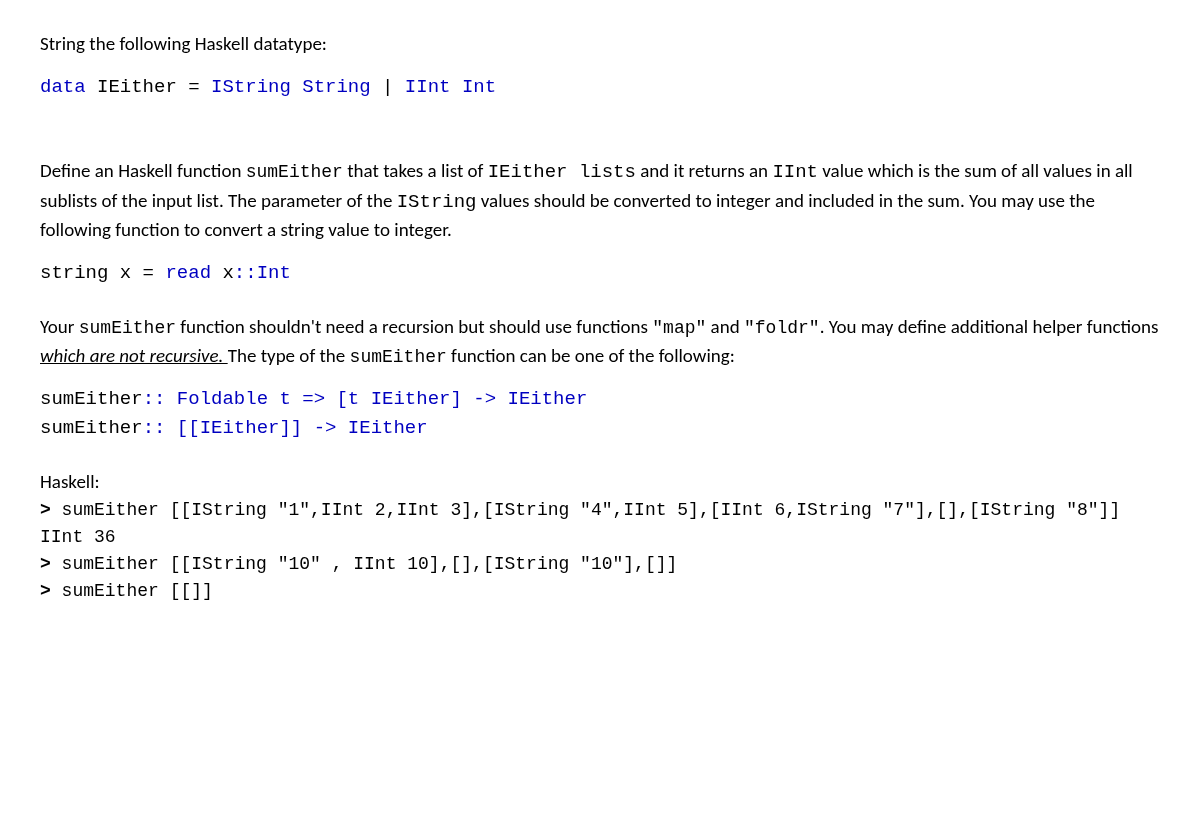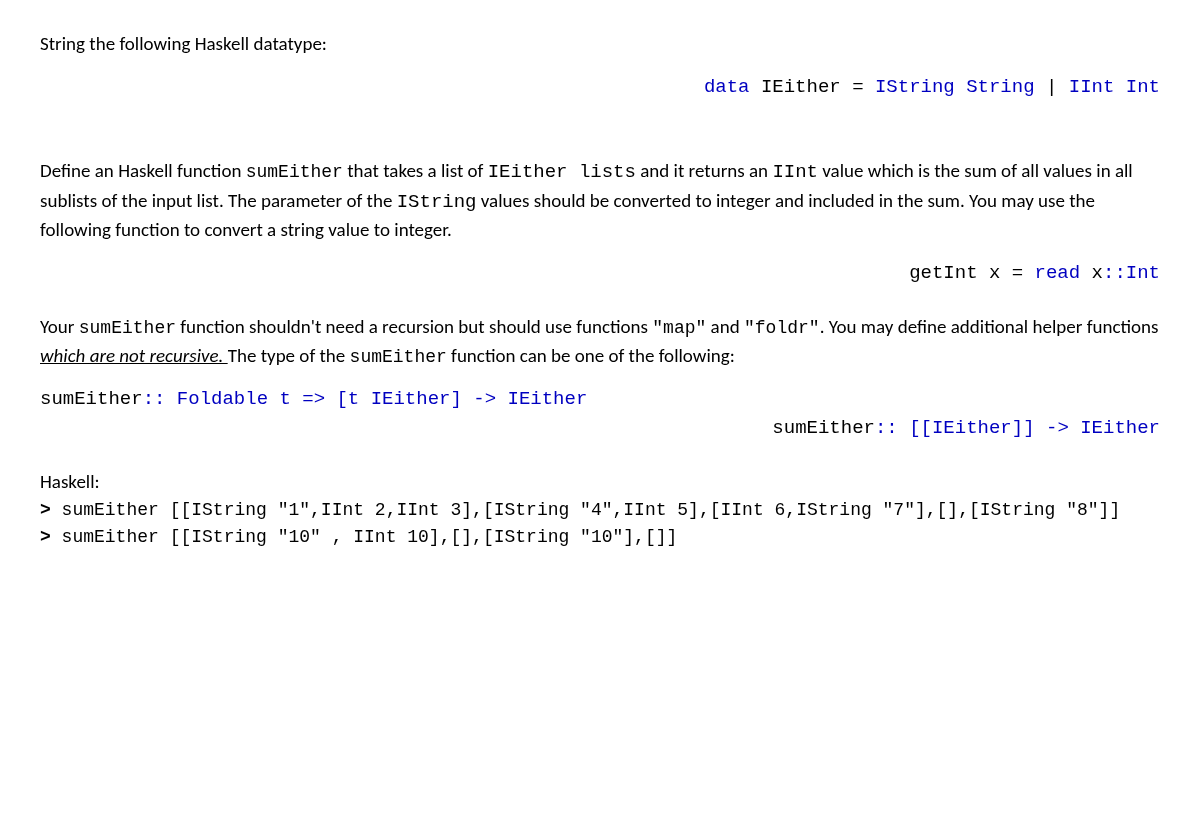--- a/index.html
+++ b/index.html
@@ -16,21 +16,21 @@
   .code {
     font-family: Consolas, "Courier New", monospace;
     font-size: 19px;
   }
   .code-sm {
     font-family: Consolas, "Courier New", monospace;
     font-size: 18px;
   }
   .kw { color: #0000c0; }
   .par { margin-bottom: 14px; }
-  .blk { margin-bottom: 26px; text-align: right; }
+  .blk { margin-bottom: 26px; }
   .underline { text-decoration: underline; font-style: italic; }
   .datadef { margin-left: 0; }
   .datadef .indent { display:inline-block; width: 192px; }
 </style>
 </head>
 <body>
 
 <div class="par">
   <span>String the following Haskell datatype:</span>
 </div>
@@ -41,38 +41,40 @@
   </div>
 </div>
 
 <div style="height:30px"></div>
 
 <div class="par">
   <span>Define an Haskell function </span><span class="code-sm">sumEither</span><span> that takes a list of </span><span class="code">IEither lists</span><span> and it returns an </span><span class="code">IInt</span><span> value which is the sum of all values  in all sublists of the input list. The parameter of the </span><span class="code">IString</span><span>  values should be converted to integer and included in the sum. You may use the following function to convert a string value to integer.</span>
 </div>
 
 <div class="blk code">
-  <span>getInt x = </span><span class="kw">read</span><span> x</span><span class="kw">::Int</span>
+  <span>string x = </span><span class="kw">read</span><span> x</span><span class="kw">::Int</span>
 </div>
 
 <div class="par">
   <span>Your </span><span class="code-sm">sumEither</span><span>  function shouldn't need a recursion but should use functions  </span><span class="code-sm">"map"</span><span>  and </span><span class="code-sm">"foldr"</span><span>.  You may define additional helper functions </span><span class="underline">which are not recursive. </span><span> The type of the </span><span class="code-sm">sumEither</span><span> function can be one of the following:</span>
 </div>
 
 <div class="code">
   <span>sumEither</span><span class="kw">:: Foldable t =&gt; [t IEither] -&gt; IEither</span>
 </div>
 <div class="blk code">
   <span>sumEither</span><span class="kw">:: [[IEither]] -&gt; IEither</span>
 </div>
 
 <div>Haskell:</div>
 
 <div class="code-sm">
   <div><b>&gt; </b><span>sumEither [[IString "1",IInt 2,IInt 3],[IString "4",IInt 5],[IInt 6,IString "7"],[],[IString "8"]]</span></div>
+  <div>IInt 36</div>
 </div>
 
 <div class="code-sm">
   <div><b>&gt; </b><span>sumEither [[IString "10" , IInt 10],[],[IString "10"],[]]</span></div>
 </div>
 
 <div class="code-sm">
+  <div><b>&gt; </b><span>sumEither [[]]</span></div>
 </div>
 
 </body></html>

